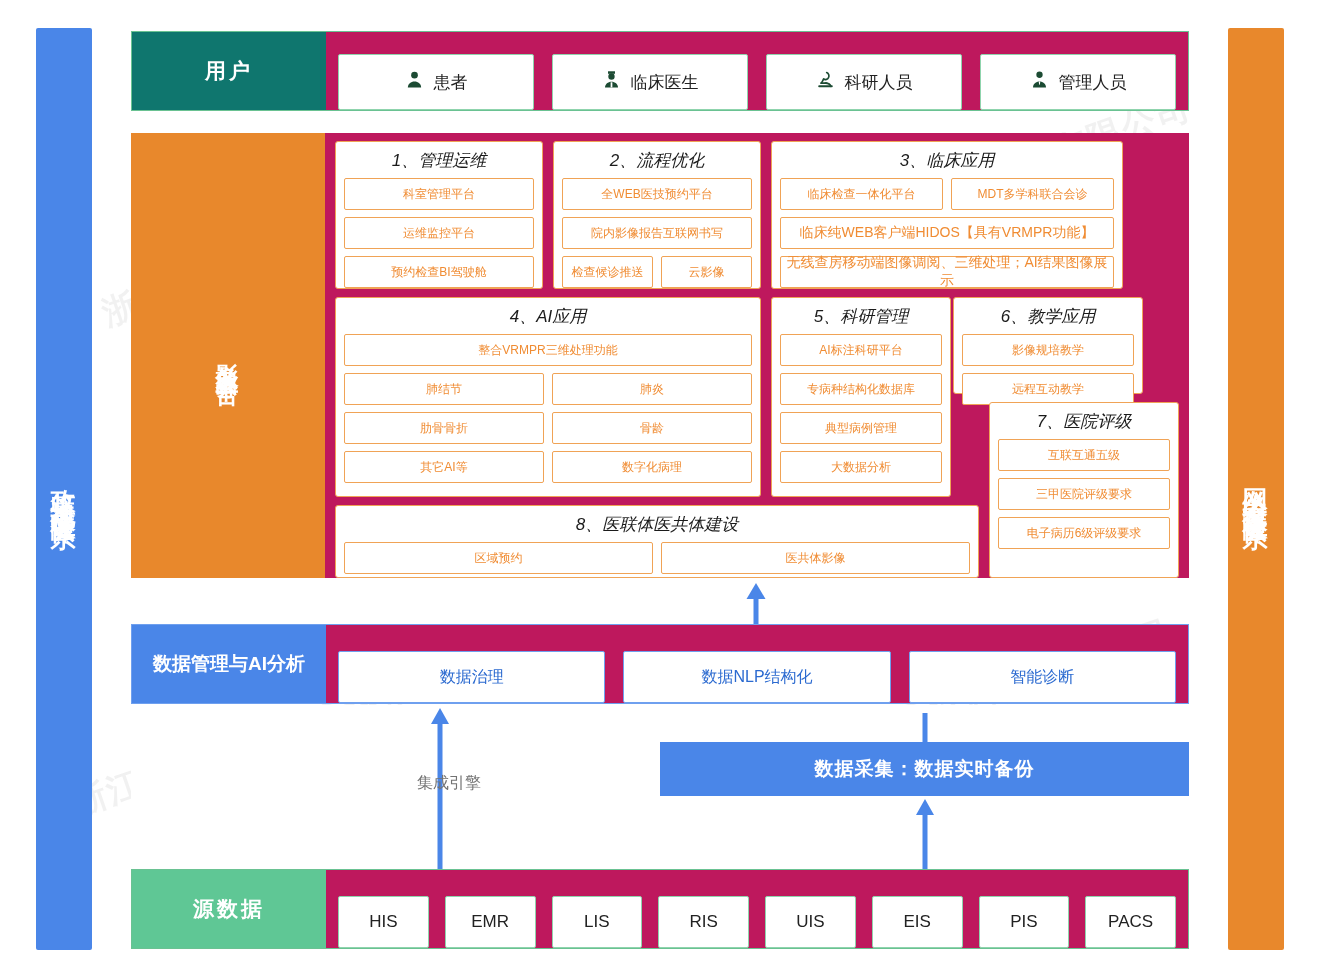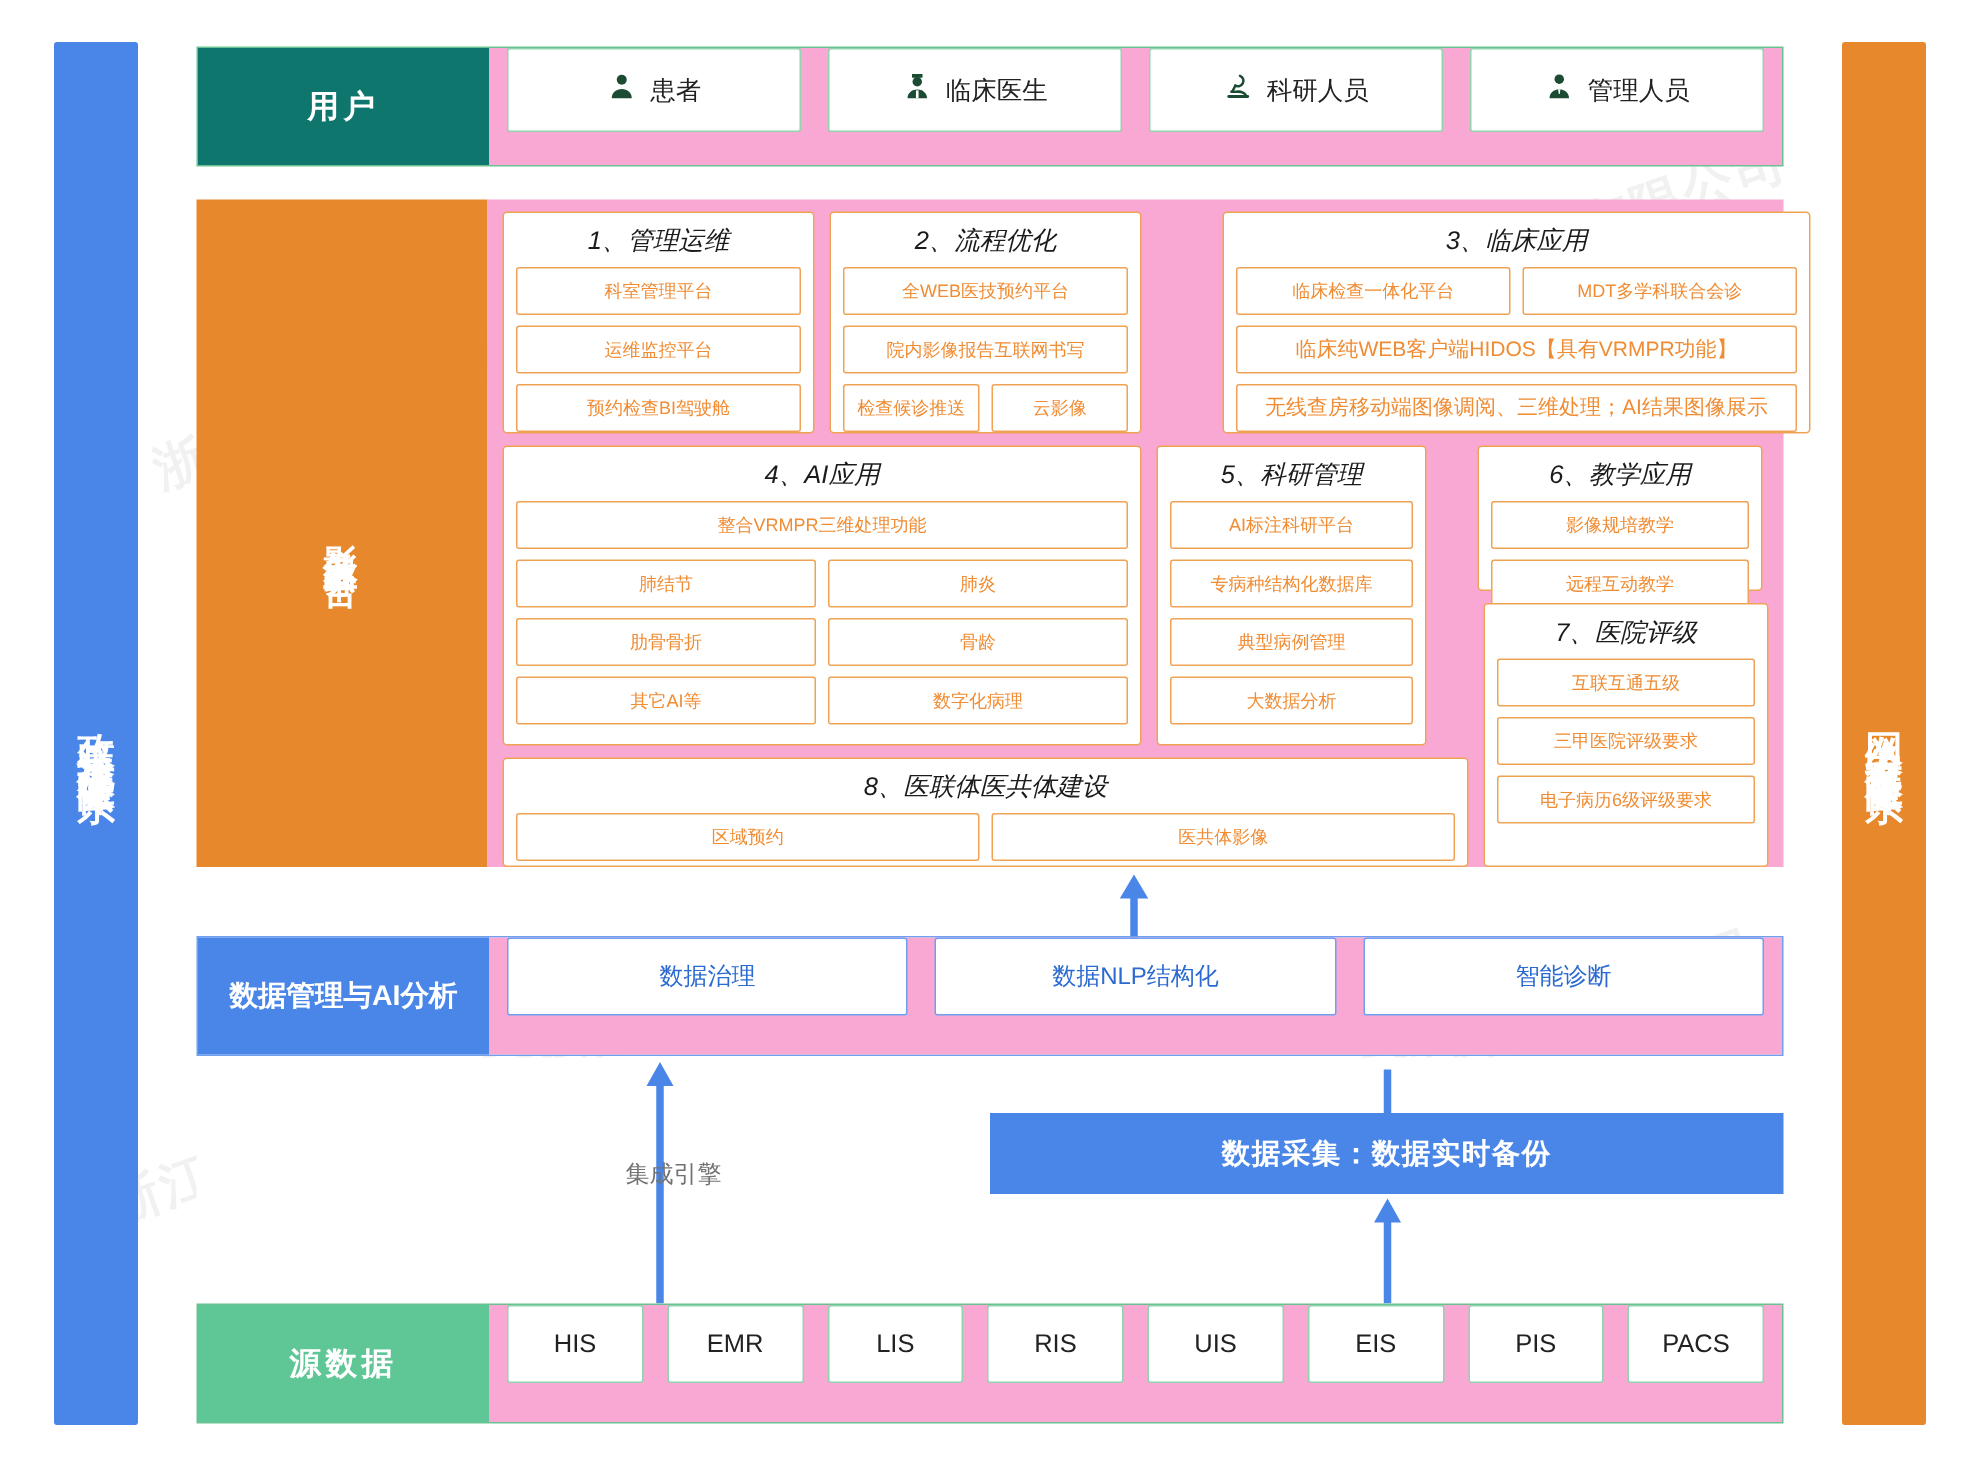--- a/index.html
+++ b/index.html
@@ -46,22 +46,22 @@
 
   
   .row{position:absolute;display:flex;}
   .row-label{
     display:flex;align-items:center;justify-content:center;
     color:#ffffff;font-weight:700;
     flex:0 0 auto;
   }
   .row-body{
     flex:1 1 auto;
-    background:#f9a8d4;
-    display:flex;align-items:flex-start;
+    background:#be185d;
+    display:flex;align-items:flex-end;
     box-sizing:border-box;
   }
 
   
   #users-row{left:131px;top:31px;width:1058px;height:80px;
              border:1px solid #6ac292;box-sizing:border-box;}
   #users-row .row-label{width:194px;height:100%;background:#0f766e;font-size:21px;letter-spacing:3px;}
   #users-row .row-body{padding:0 12px;gap:18px;}
   .user-card{
     flex:1 1 0;height:54px;
@@ -113,24 +113,24 @@
     text-align:center;
   }
   .obox.small{font-size:14px;}
   .orow{display:flex;gap:8px;margin-bottom:7px;}
   .orow:last-child{margin-bottom:0;}
   .orow > .obox{flex:1 1 0;}
 
   
   #g1{left:10px;  top:8px;  width:208px; height:148px;}
   #g2{left:228px; top:8px;  width:208px; height:148px;}
-  #g3{left:446px; top:8px;  width:392px; height:148px;margin-left:44px;}
+  #g3{left:446px; top:8px;  width:352px; height:148px;}
   #g4{left:10px;  top:164px;width:426px; height:200px;}
   #g5{left:446px; top:164px;width:180px; height:200px;}
-  #g6{left:660px; top:164px;width:190px; height:97px;}
+  #g6{left:628px; top:164px;width:190px; height:97px;}
   #g7{left:664px; top:269px;width:190px; height:176px;}
   #g8{left:10px;  top:372px;width:644px; height:73px;}
 
   
   #datamgmt-row{left:131px;top:624px;width:1058px;height:80px;
                 border:1px solid #6fa0ef;box-sizing:border-box;}
   #datamgmt-row .row-label{width:194px;height:100%;background:#4a86e8;font-size:19px;}
   #datamgmt-row .row-body{padding:0 12px;gap:18px;}
   .dm-card{
     flex:1 1 0;height:50px;

